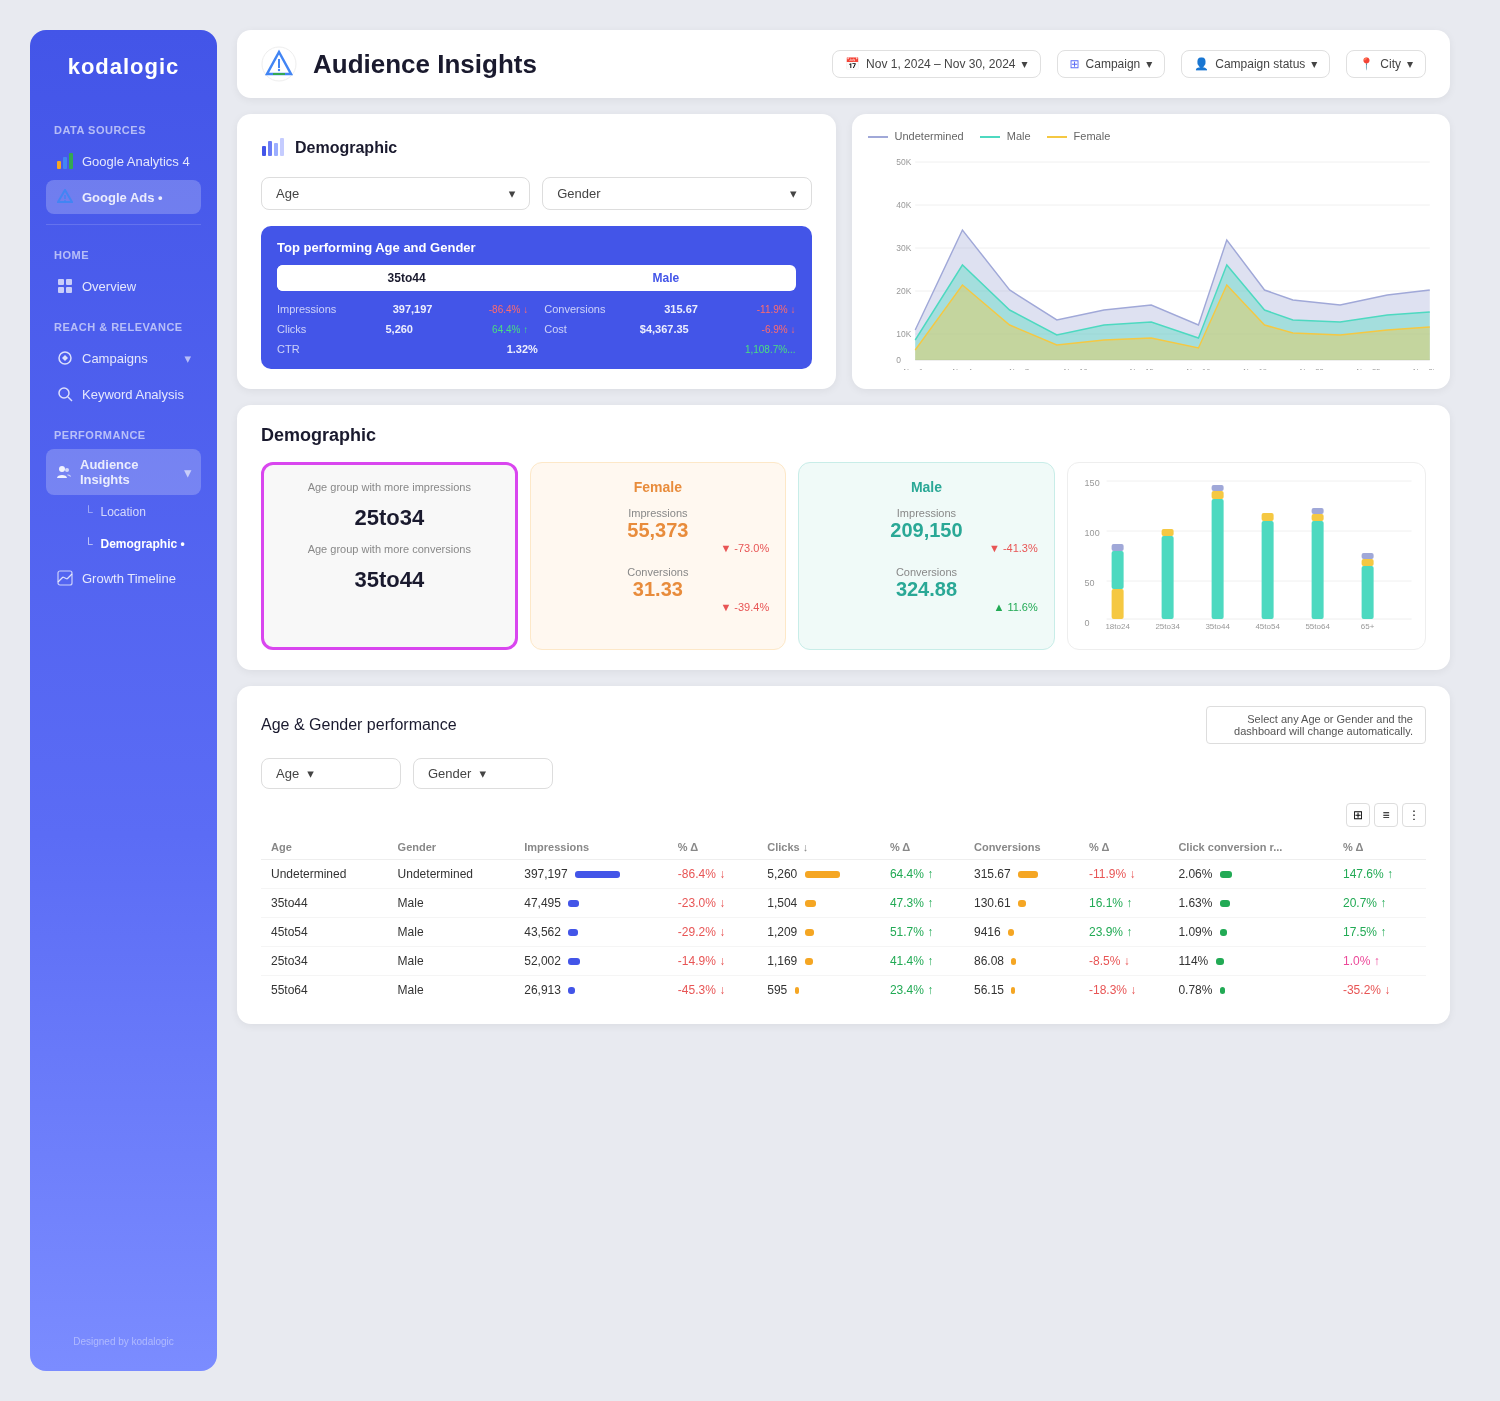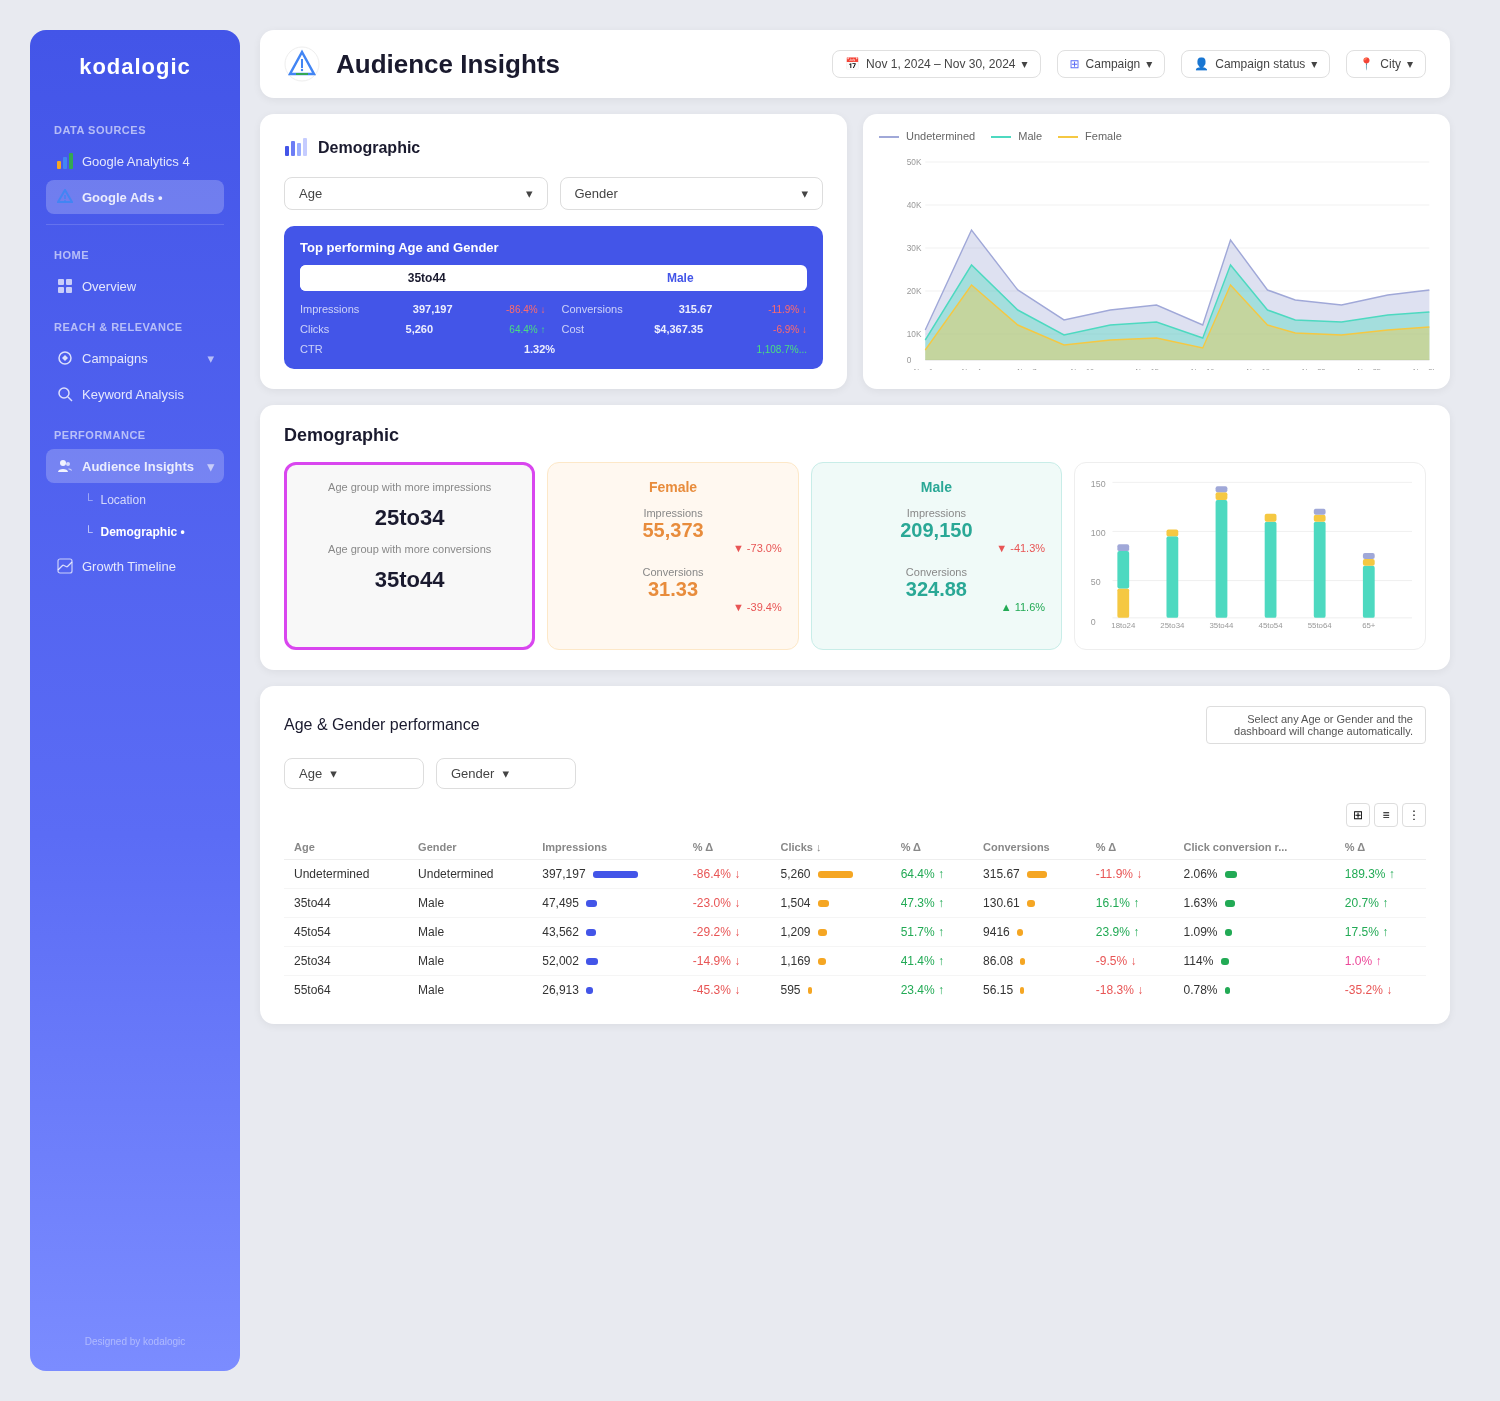--- a/index.html
+++ b/index.html
@@ -8,21 +8,21 @@
     .app-container {
       display: flex;
       width: 1500px;
       min-height: 1401px;
       padding: 30px;
       gap: 0;
     }
 
     
     .sidebar {
-      width: 210px;
+      width: 187px;
       min-height: 1340px;
       background: linear-gradient(180deg, #4355e8 0%, #5b6cf5 60%, #7b8cff 100%);
       border-radius: 16px;
       padding: 24px 16px;
       display: flex;
       flex-direction: column;
       gap: 0;
       flex-shrink: 0;
     }
     .sidebar-logo {
@@ -721,21 +721,21 @@
     <td style="color:#22aa55">64.4% ↑</td>
     <td>
       315.67
       <span style="display:inline-block;width:20px;height:7px;background:#f5a623;border-radius:3px;margin-left:4px;vertical-align:middle;"></span>
     </td>
     <td style="color:#e85555">-11.9% ↓</td>
     <td>
       2.06%
       <span style="display:inline-block;width:12px;height:7px;background:#22aa55;border-radius:3px;margin-left:4px;vertical-align:middle;"></span>
     </td>
-    <td style="color:#22aa55">189.3% ↑</td>
+    <td style="color:#22aa55">147.6% ↑</td>
   </tr>
             <tr>
     <td>35to44</td>
     <td>Male</td>
     <td>
       47,495
       <span style="display:inline-block;width:11px;height:7px;background:#4355e8;border-radius:3px;margin-left:4px;vertical-align:middle;"></span>
     </td>
     <td style="color:#e85555">-23.0% ↓</td>
     <td>
@@ -788,21 +788,21 @@
     <td style="color:#e85555">-14.9% ↓</td>
     <td>
       1,169
       <span style="display:inline-block;width:8.5px;height:7px;background:#f5a623;border-radius:3px;margin-left:4px;vertical-align:middle;"></span>
     </td>
     <td style="color:#22aa55">41.4% ↑</td>
     <td>
       86.08
       <span style="display:inline-block;width:5px;height:7px;background:#f5a623;border-radius:3px;margin-left:4px;vertical-align:middle;"></span>
     </td>
-    <td style="color:#e85555">-9.5% ↓</td>
+    <td style="color:#e85555">-8.5% ↓</td>
     <td>
       114%
       <span style="display:inline-block;width:8px;height:7px;background:#22aa55;border-radius:3px;margin-left:4px;vertical-align:middle;"></span>
     </td>
     <td style="color:#ec4899">1.0% ↑</td>
   </tr>
             <tr>
     <td>55to64</td>
     <td>Male</td>
     <td>

